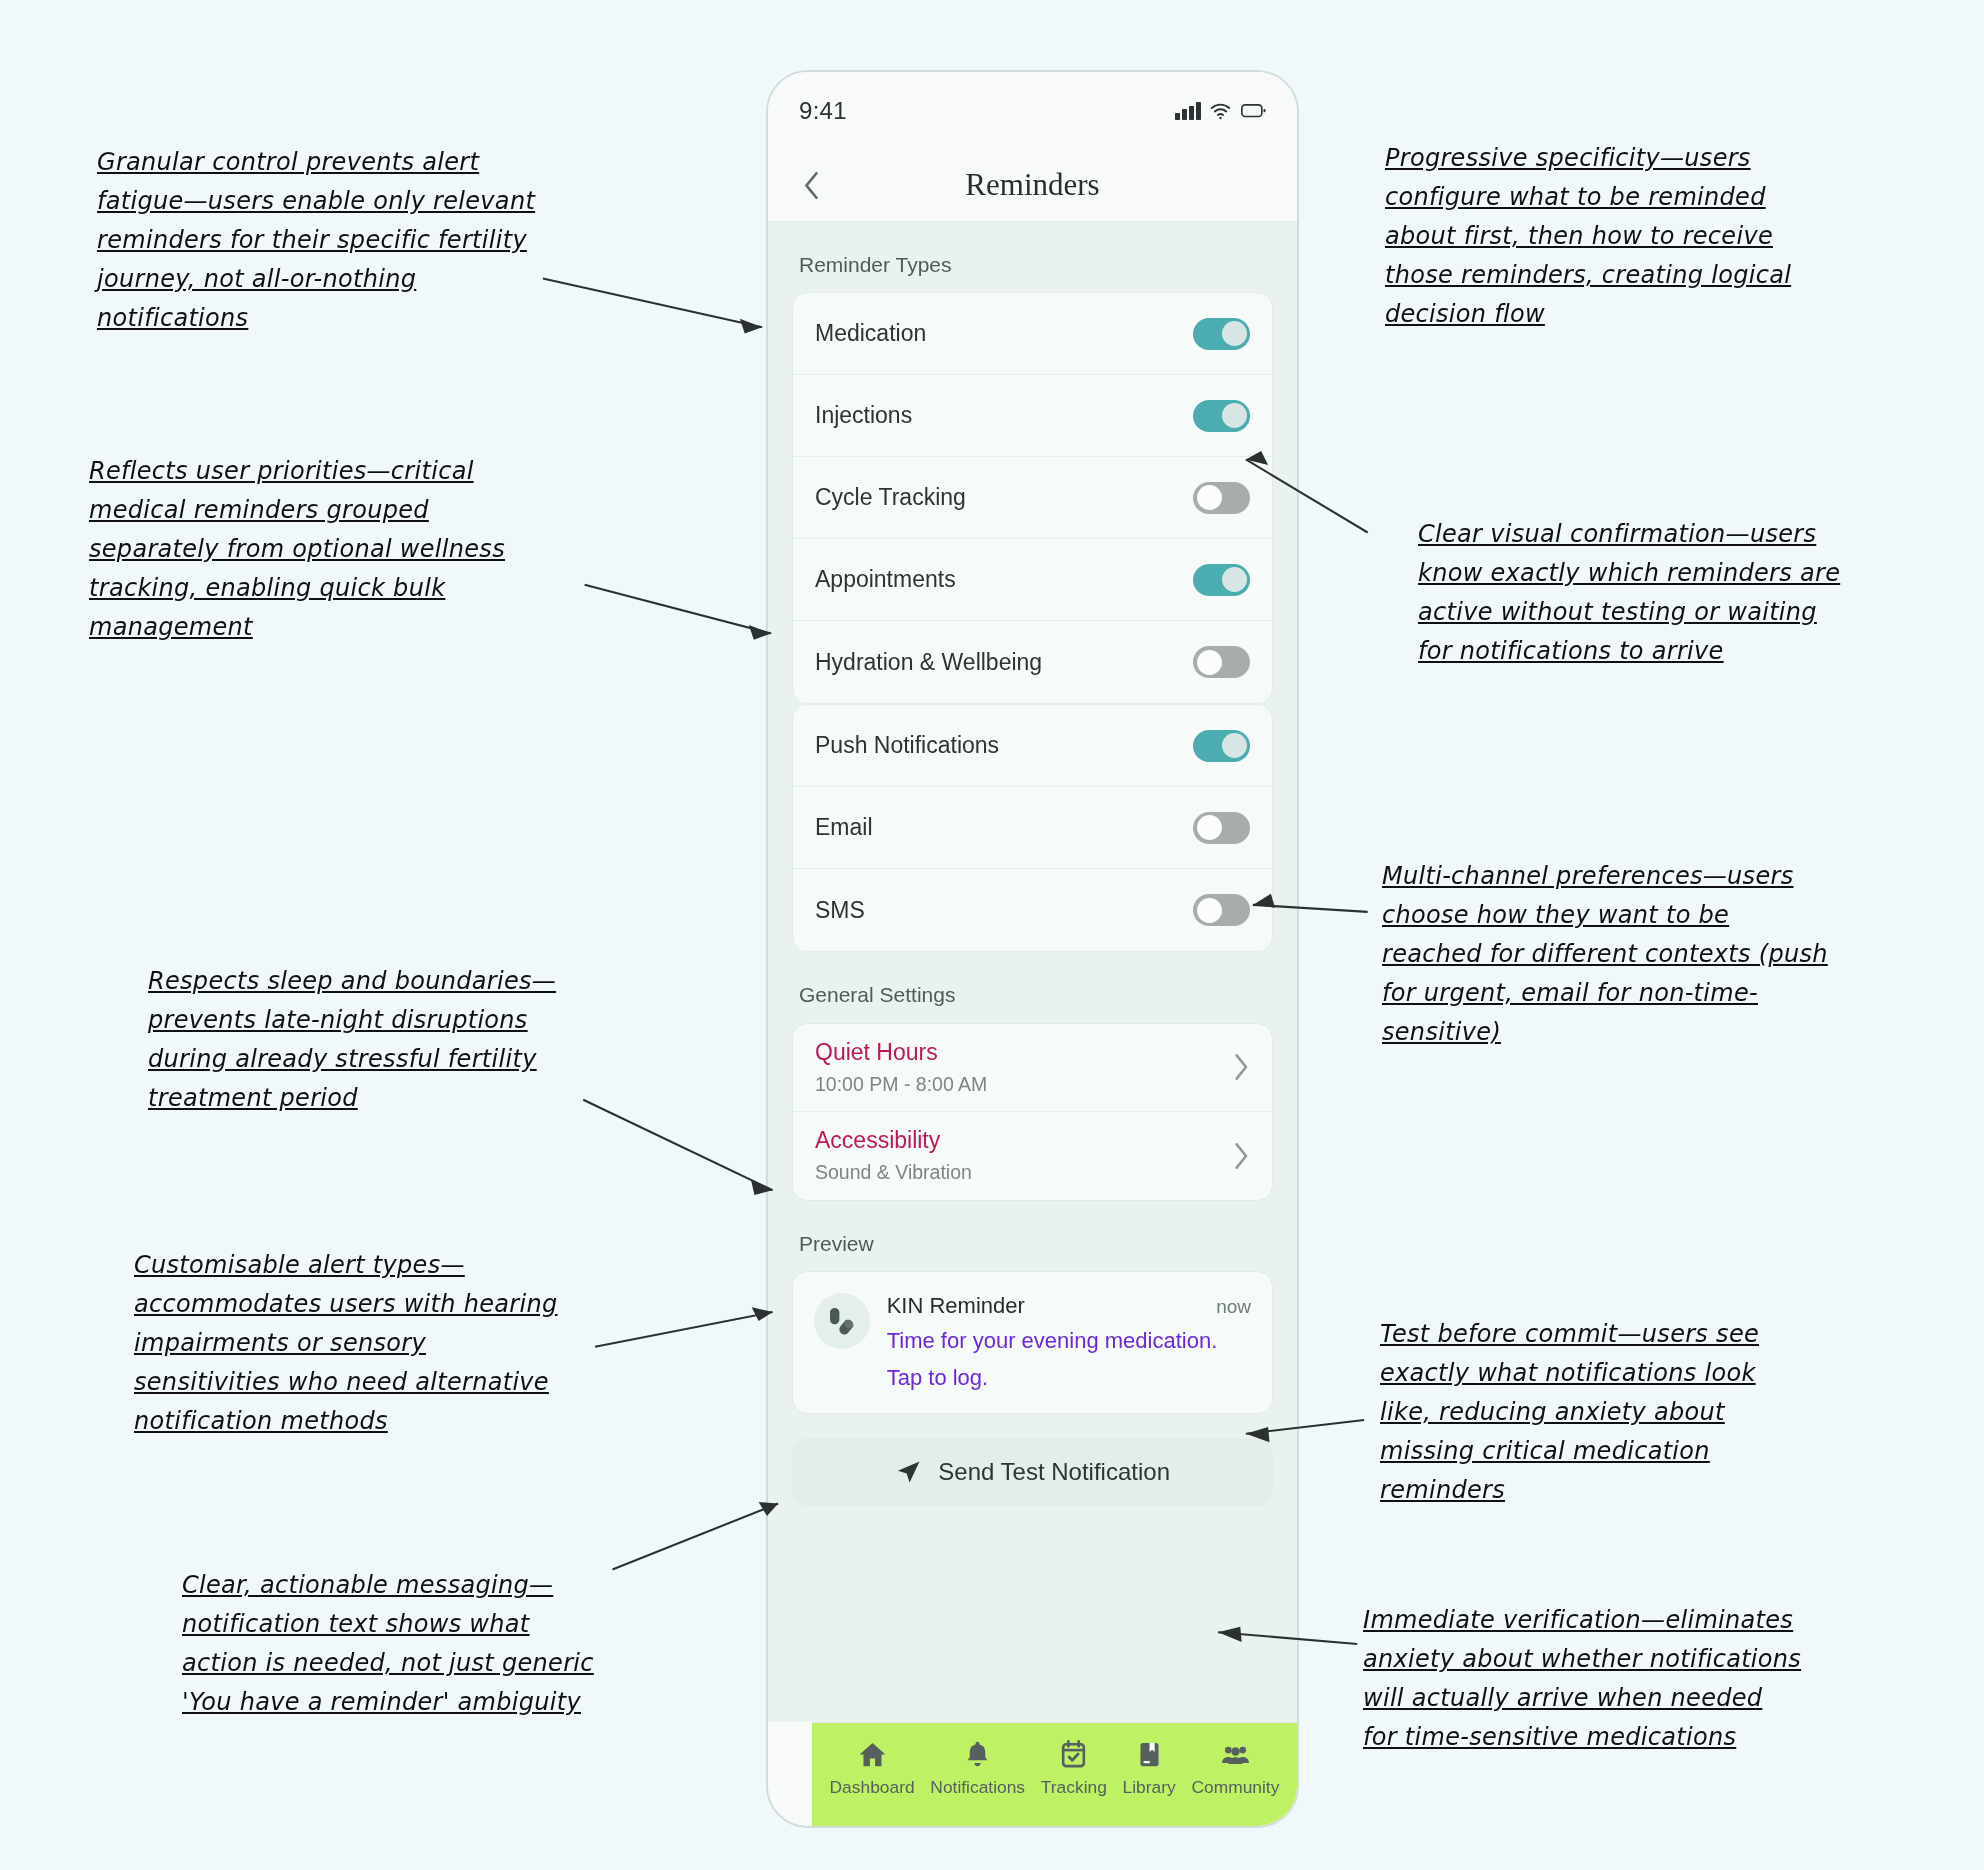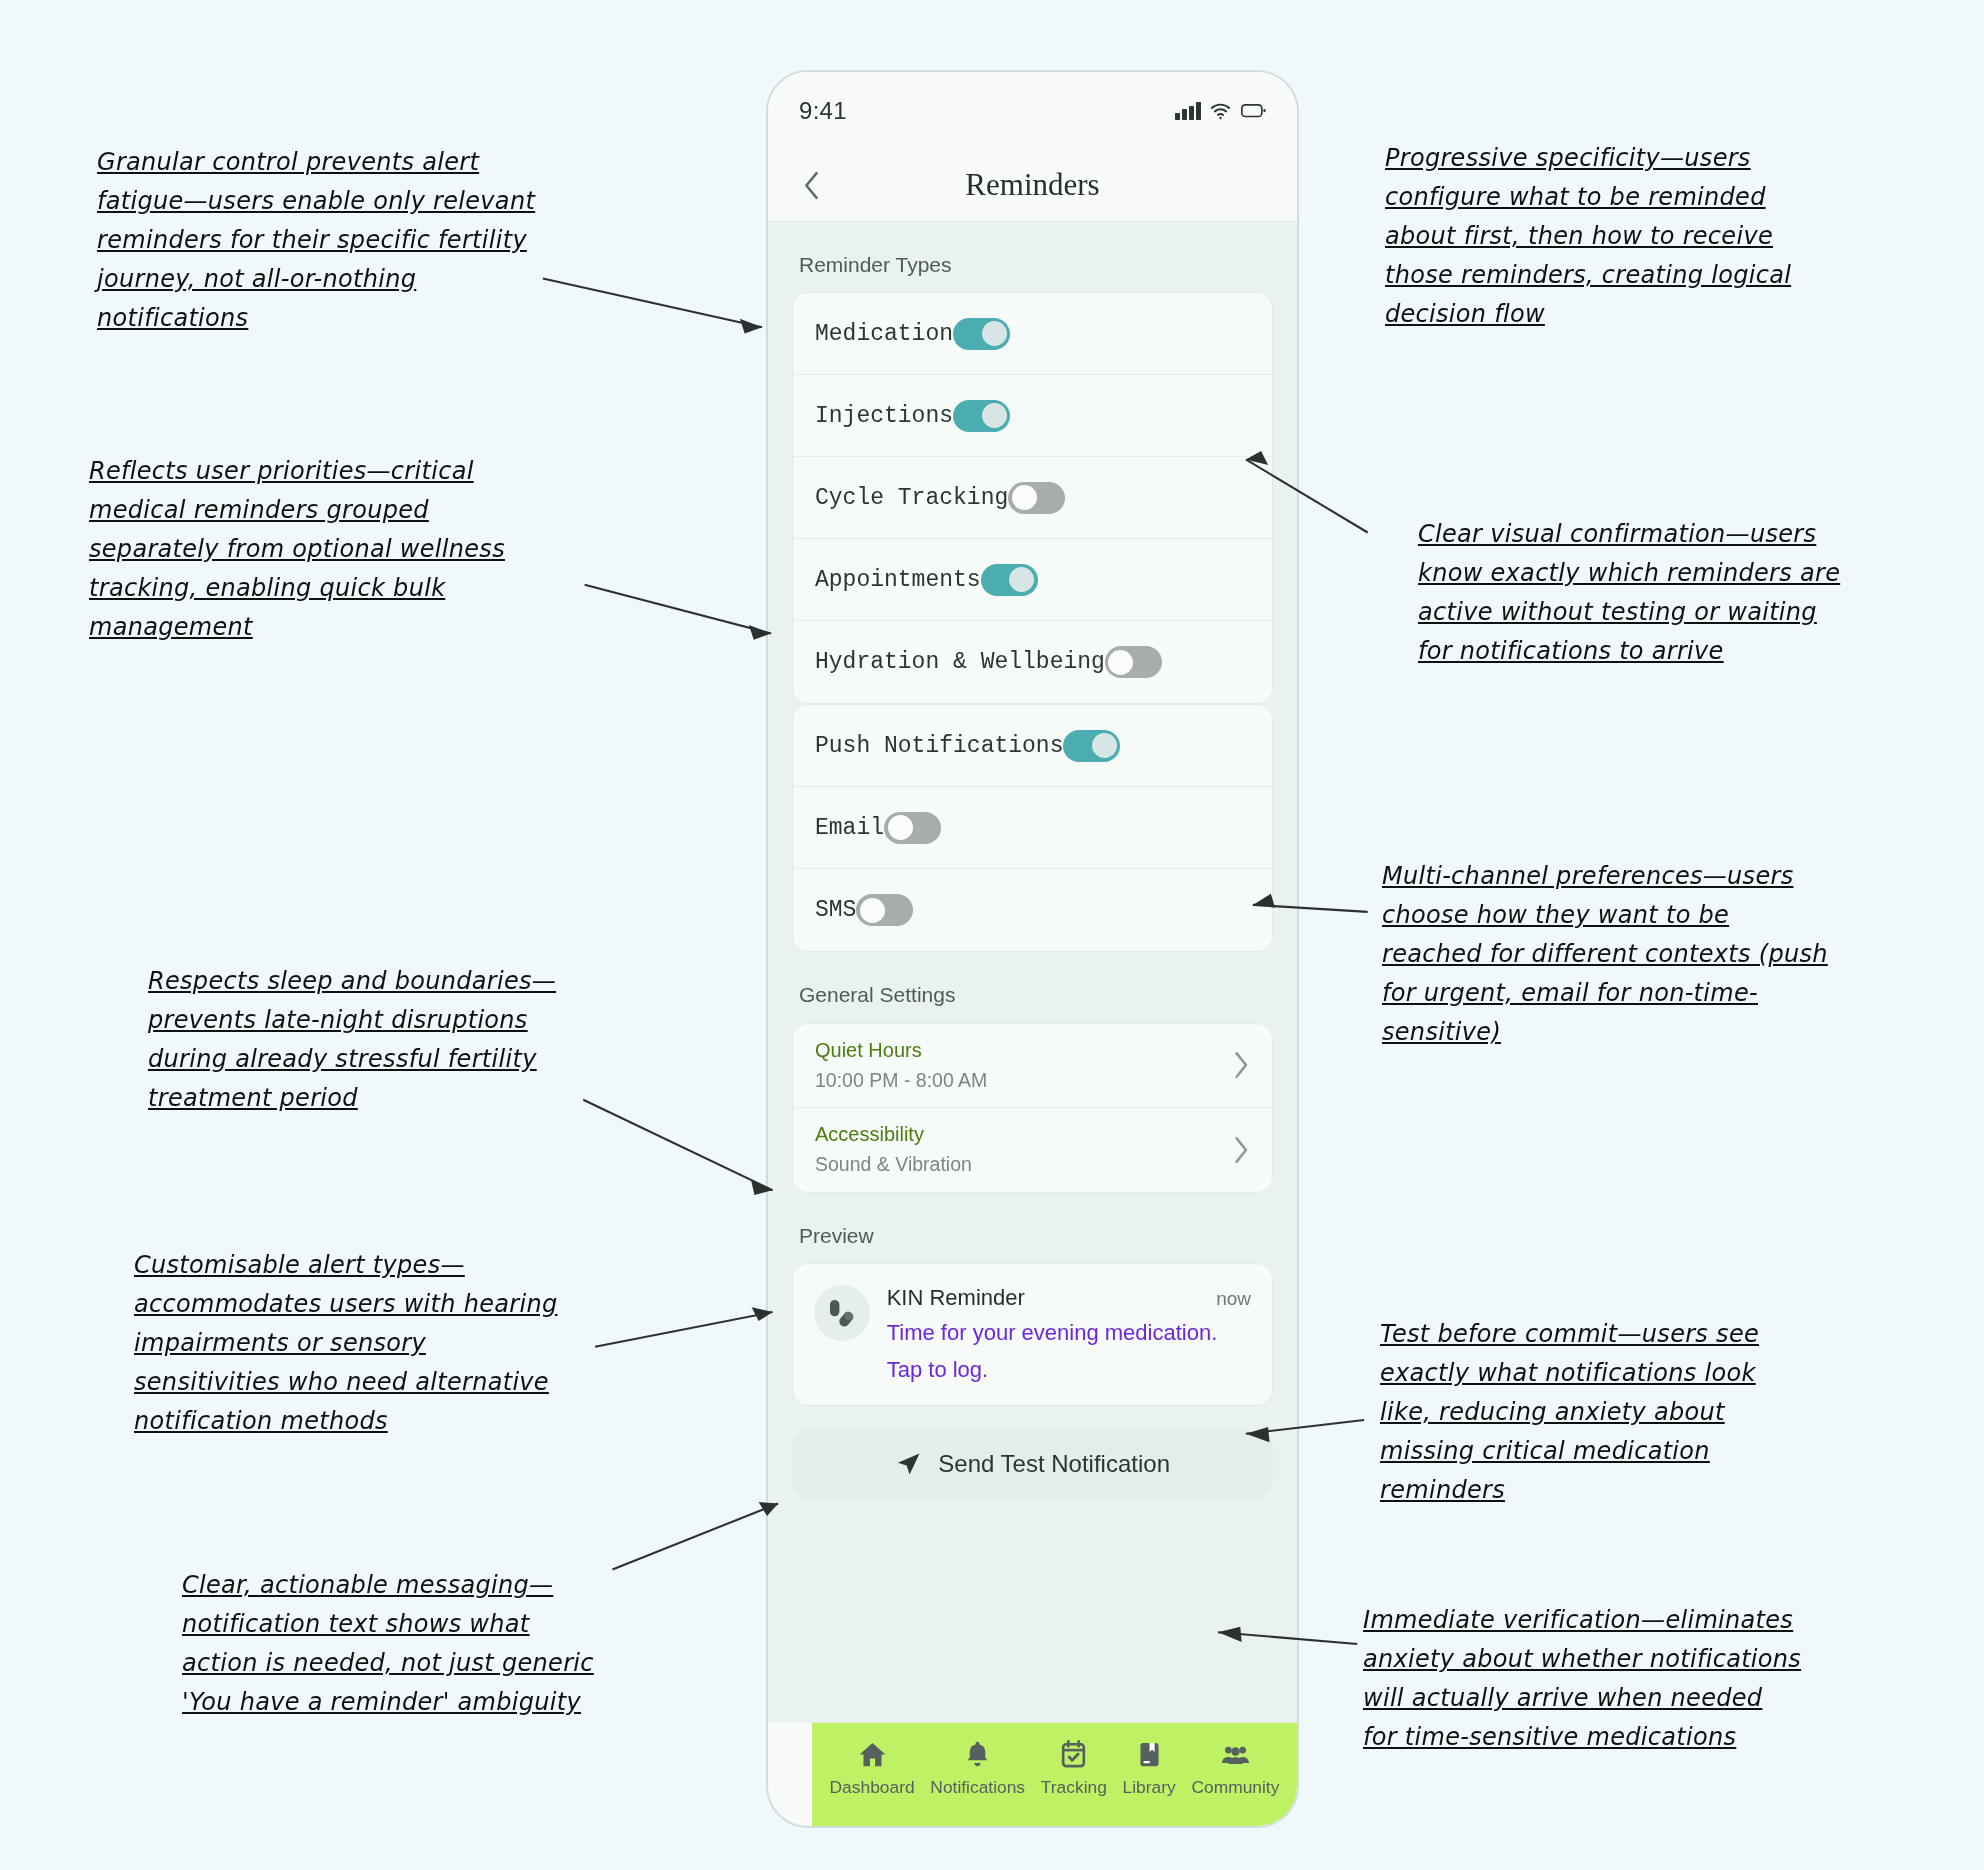--- a/index.html
+++ b/index.html
@@ -56,24 +56,23 @@
     font-size:21px;color:#4e5b5a;
     padding:31px 7px 15.3px 7px;
   }
   .card{
     background:#f6faf8;
     border:1.4px solid #dfeceb;
     border-radius:15.3px;
     overflow:hidden;
   }
   .row{
-    display:flex;align-items:center;justify-content:flex-start;
+    display:flex;align-items:center;justify-content:space-between;
     padding:0 22px;height:82px;box-sizing:border-box;
     border-bottom:1.4px solid #e4efed;
-    font-family:Liberation Mono, monospace;
   }
   .card .row:last-child{border-bottom:none;}
   .row-label{font-size:23px;color:#2b3534;}
   
   .toggle{
     width:57px;height:32px;border-radius:18px;
     position:relative;flex:0 0 57px;cursor:pointer;
   }
   .toggle.on{background:#4cadb0;}
   .toggle.off{background:#a7adad;}
@@ -82,21 +81,21 @@
   }
   .toggle.on .knob{right:3.5px;background:#d7e6e4;}
   .toggle.off .knob{left:3.5px;background:#fbfcfc;}
   
   .navrow{
     display:flex;align-items:center;justify-content:space-between;
     padding:15.3px 22px;box-sizing:border-box;
     border-bottom:1.4px solid #e4efed;
   }
   .card .navrow:last-child{border-bottom:none;}
-  .navrow-title{font-size:20px;color:#4d7c0f;margin-bottom:7px;}
+  .navrow-title{font-size:23px;color:#be185d;margin-bottom:7px;}
   .navrow-sub{font-size:19.5px;color:#7b8785;}
   .chev{flex:0 0 auto;}
   
   #previewcard{
     background:#f6faf8;border:1.4px solid #dfeceb;border-radius:15.3px;
     padding:21px 21px;display:flex;gap:16.7px;align-items:flex-start;
   }
   #pillbadge{
     flex:0 0 56px;width:56px;height:56px;border-radius:50%;
     background:#e4eeec;display:flex;align-items:center;justify-content:center;

